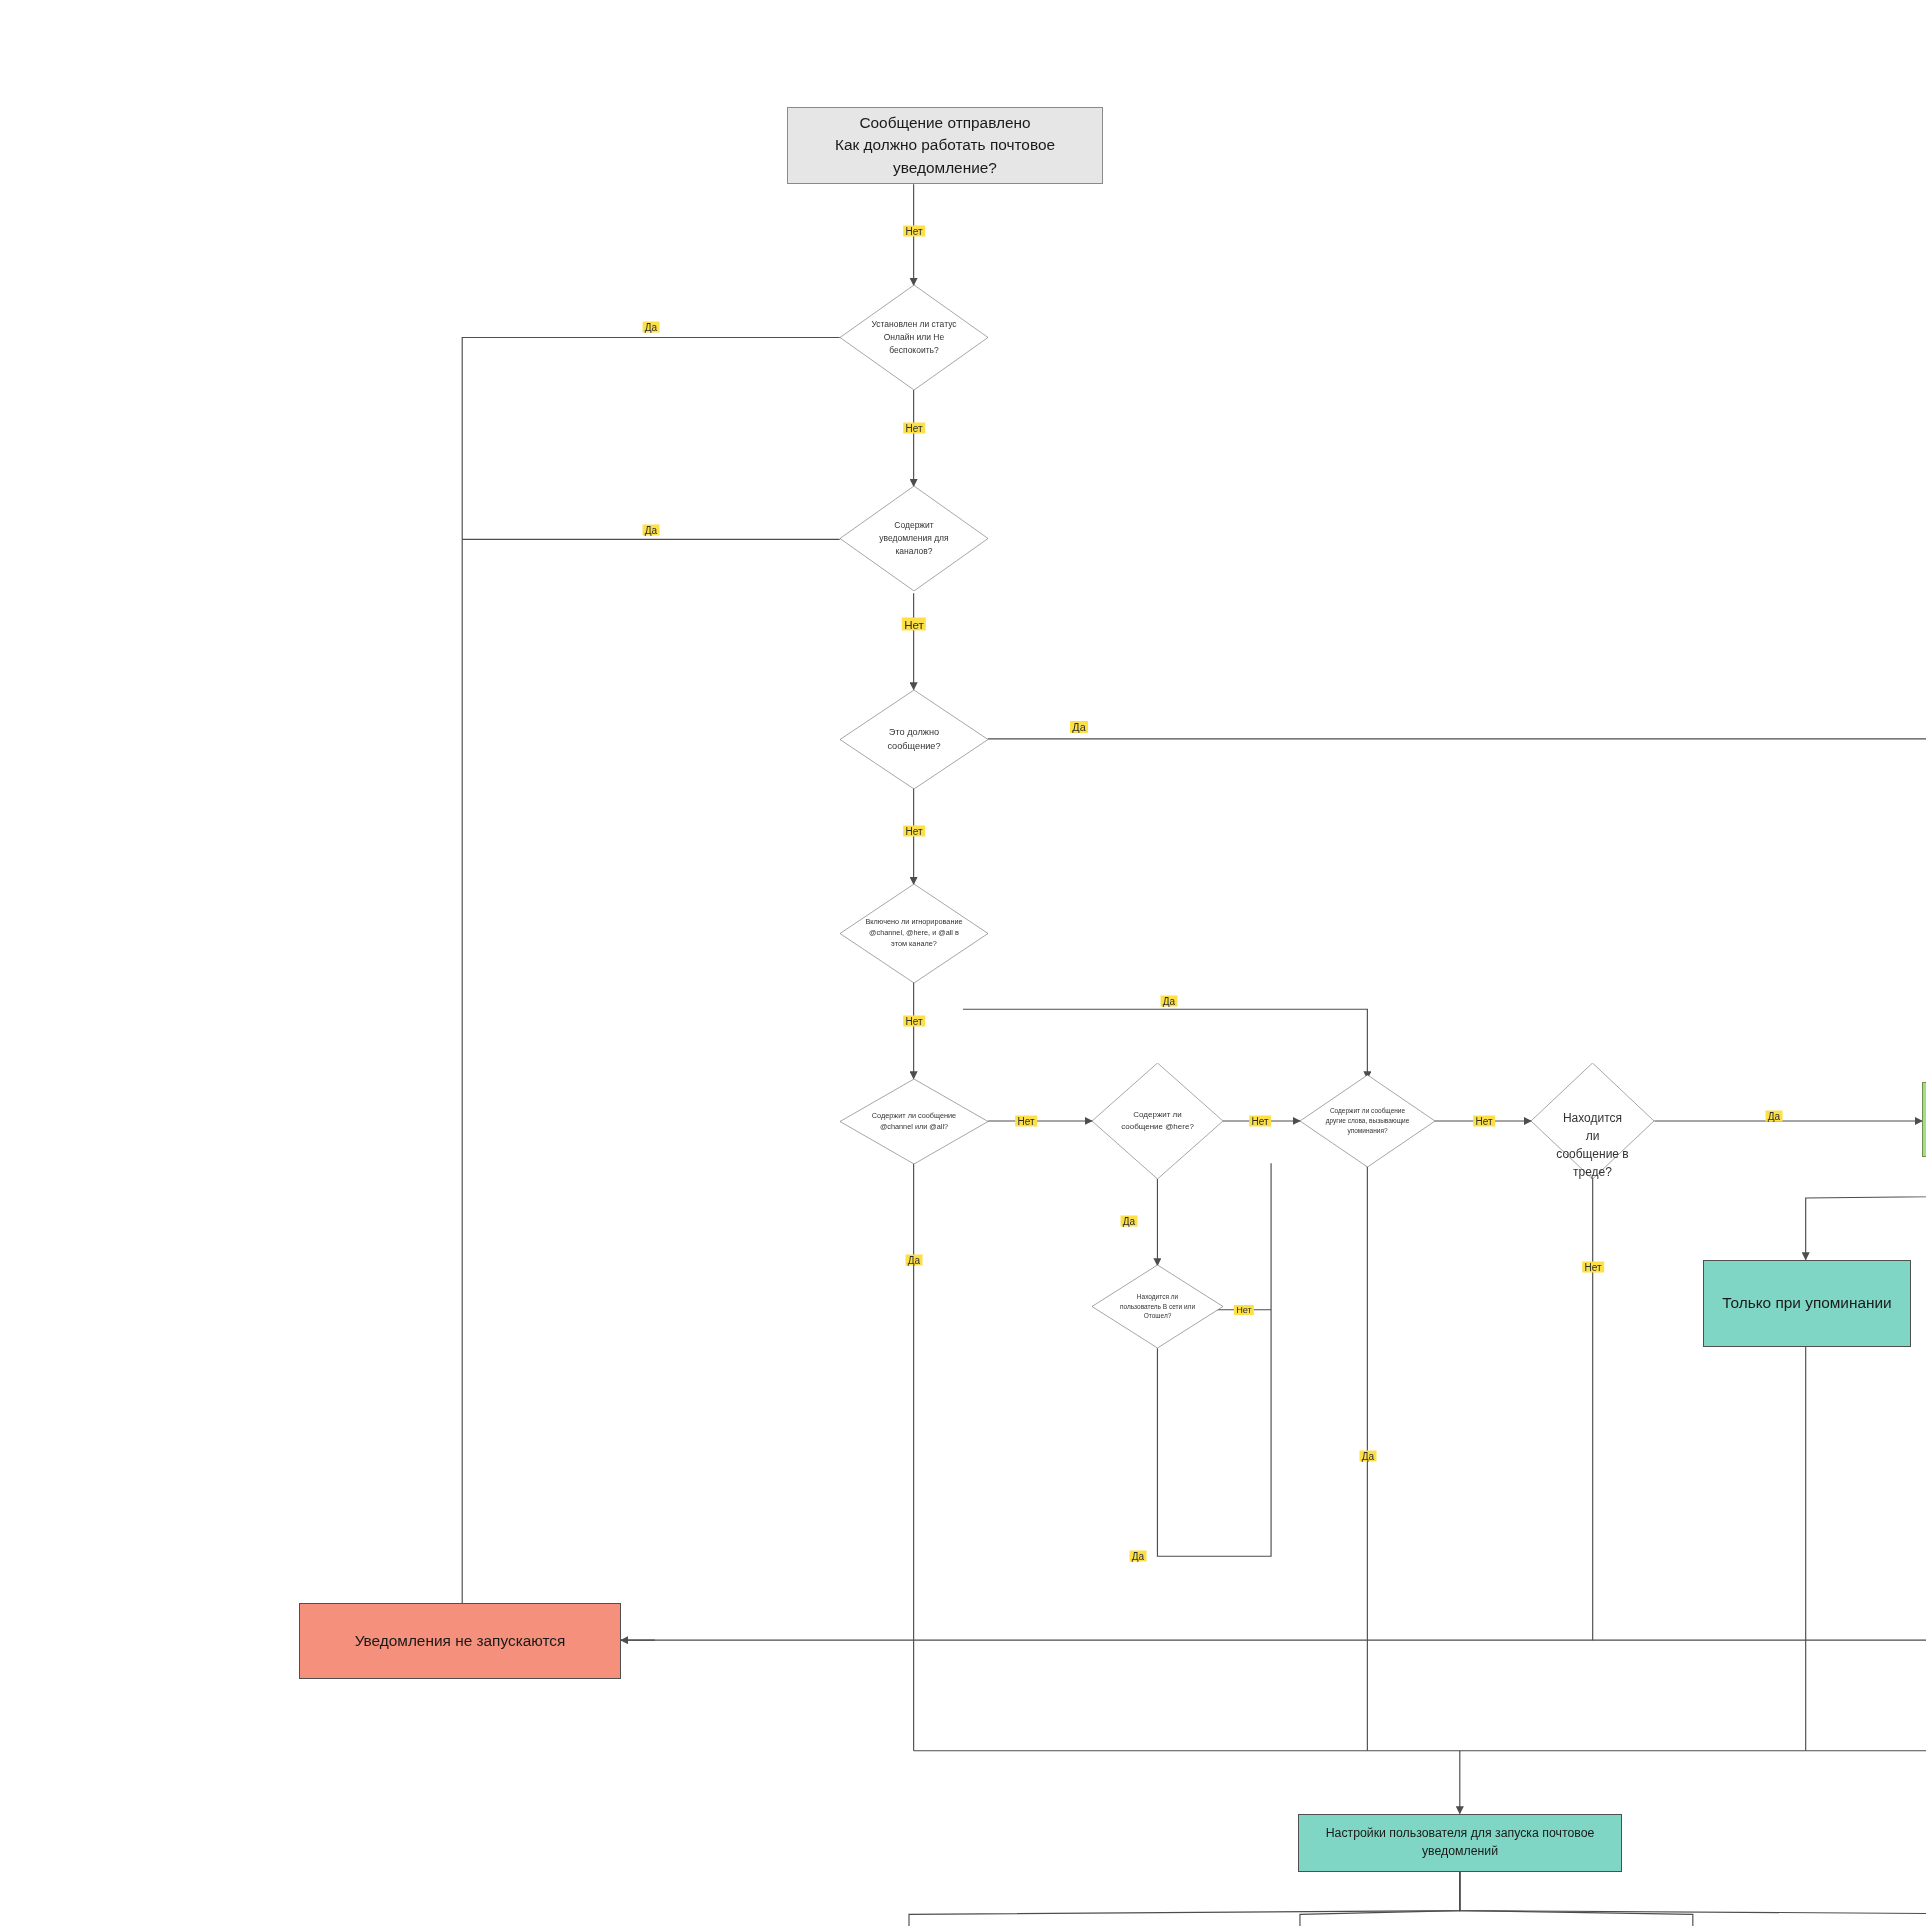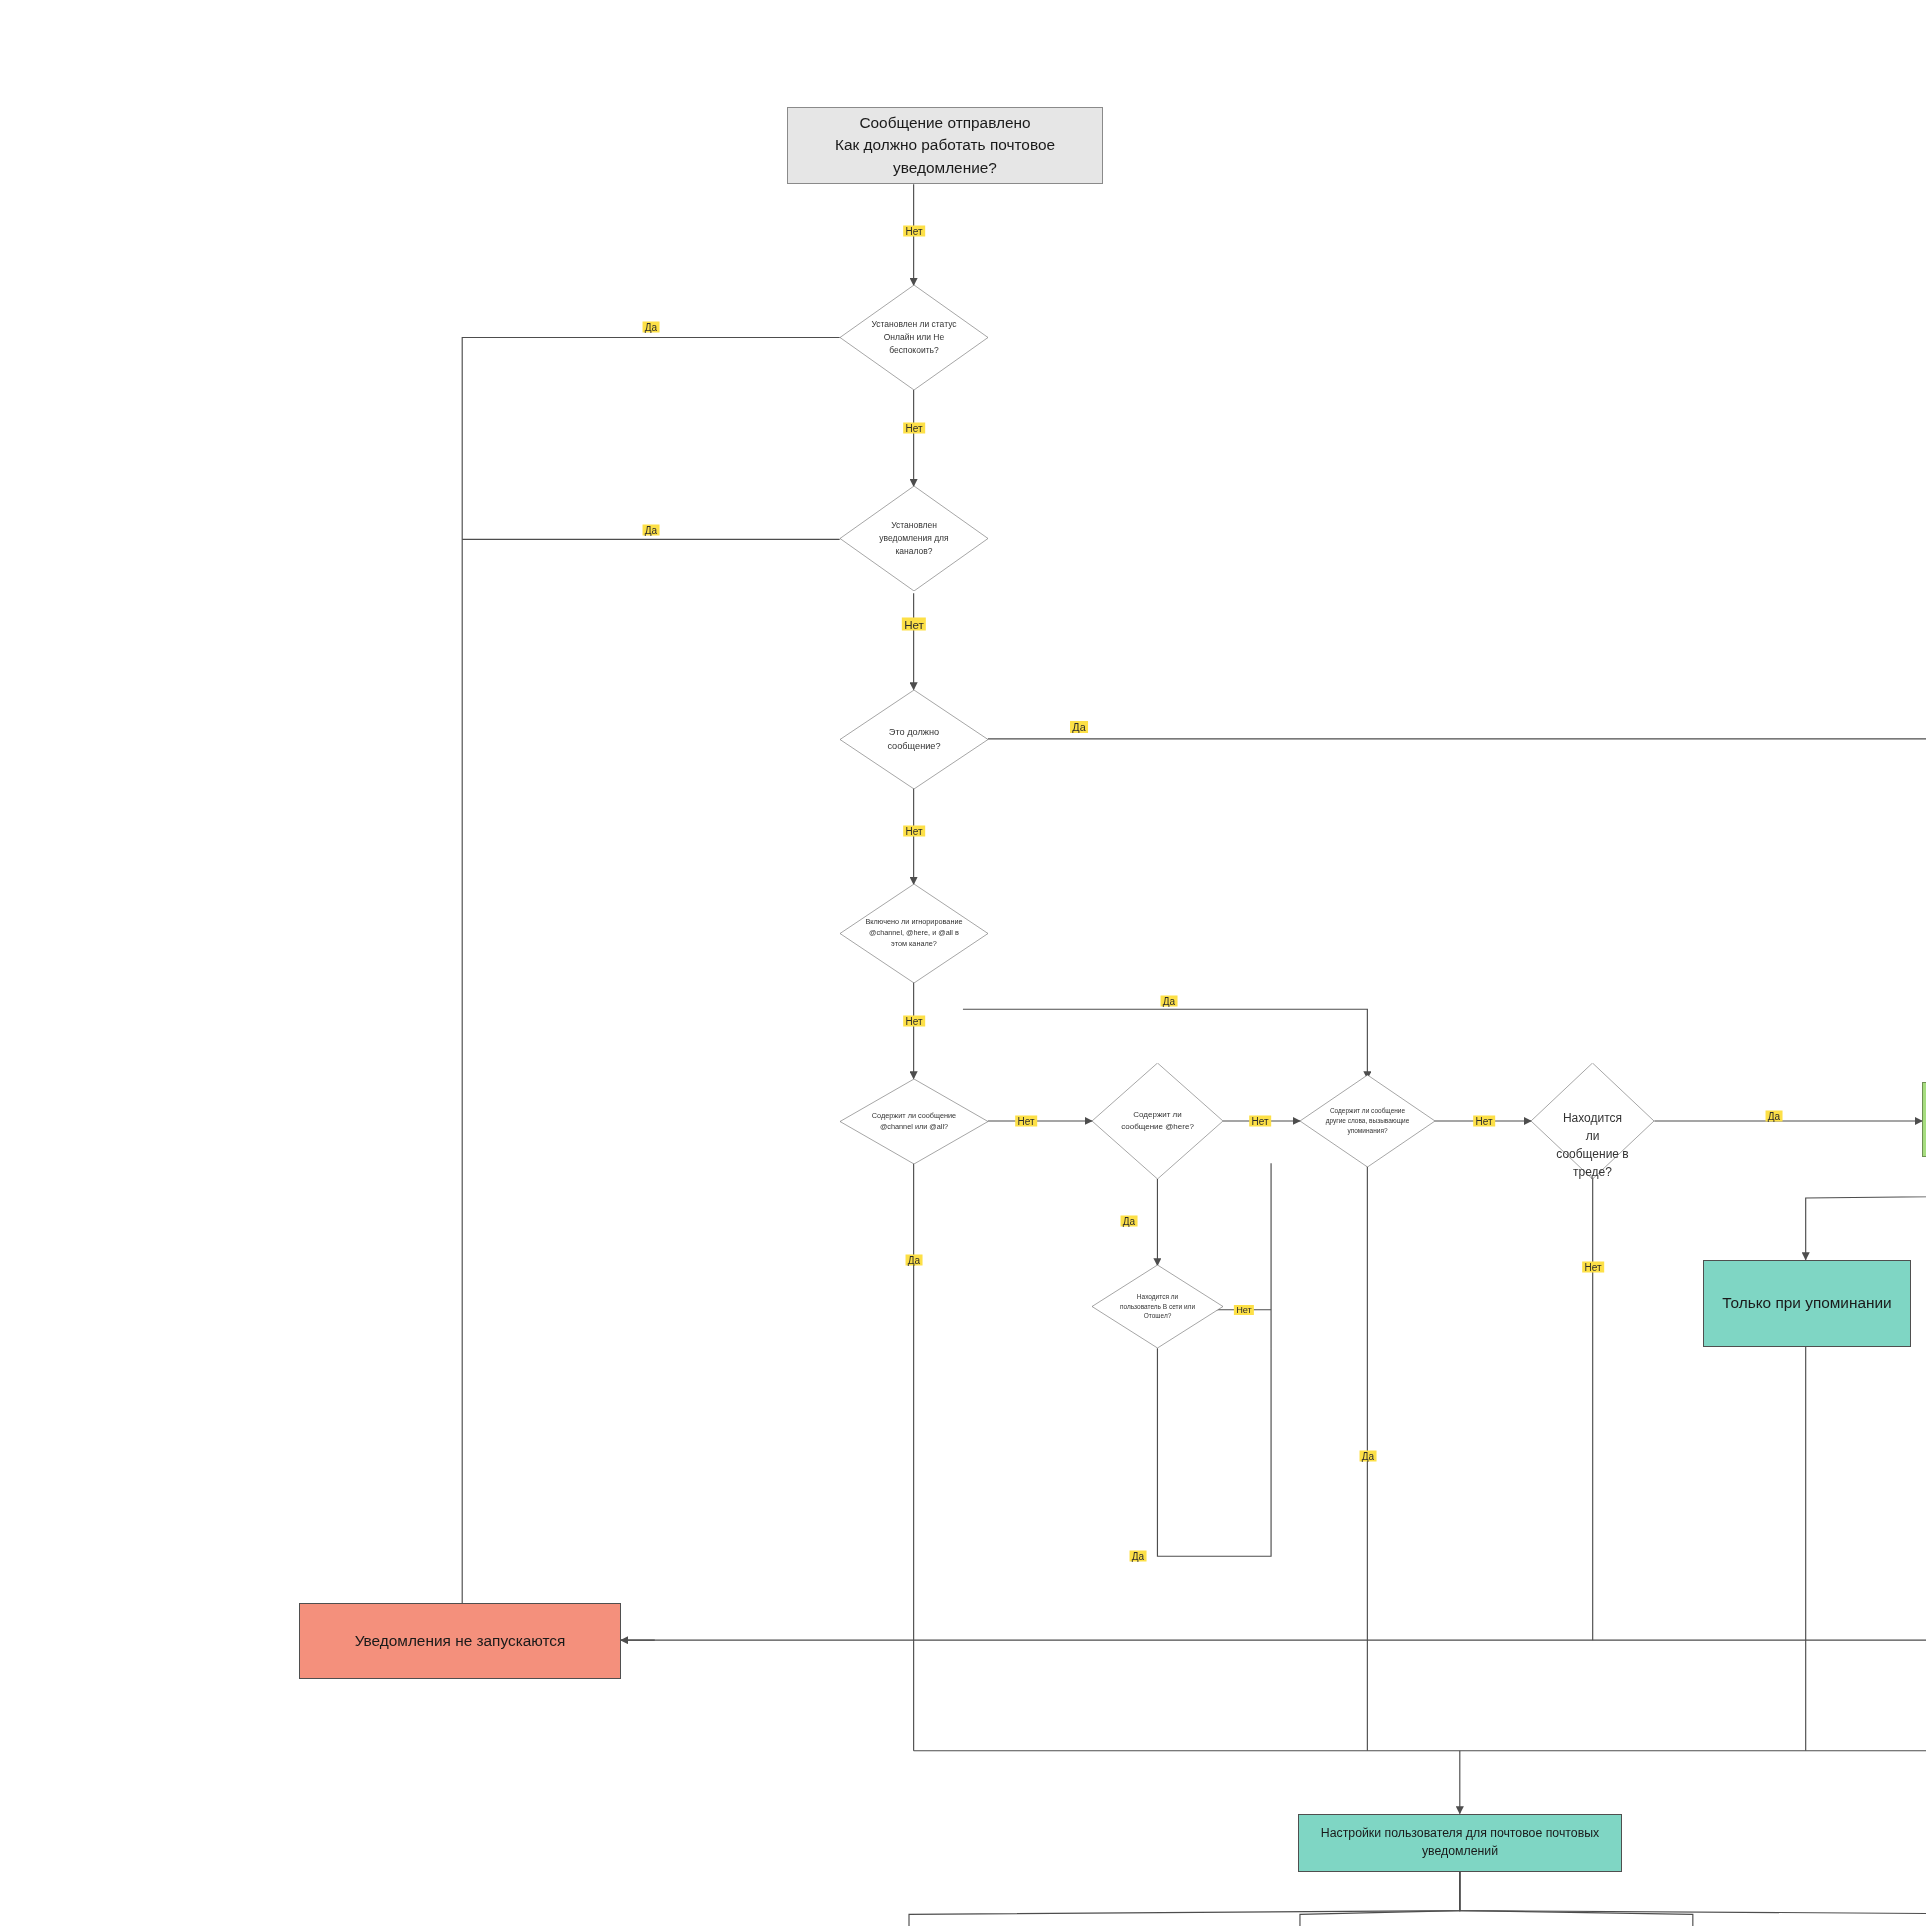--- a/index.html
+++ b/index.html
@@ -193,21 +193,21 @@
     <svg class="dshape" viewBox="0 0 100 100" preserveAspectRatio="none">
       <polygon points="50,0 100,50 50,100 0,50" fill="#ffffff" stroke="#4d4d4d" stroke-width="0.5" vector-effect="non-scaling-stroke"></polygon>
     </svg>
     <div class="dlabel" style="font-size:8.5px; width:60%;">Установлен ли статус Онлайн или Не беспокоить?</div>
   </div>
 
   <div class="diamond" style="left:840px; top:486px; width:148px; height:105px;">
     <svg class="dshape" viewBox="0 0 100 100" preserveAspectRatio="none">
       <polygon points="50,0 100,50 50,100 0,50" fill="#ffffff" stroke="#4d4d4d" stroke-width="0.5" vector-effect="non-scaling-stroke"></polygon>
     </svg>
-    <div class="dlabel" style="font-size:8.5px; width:58%;">Установлен уведомления для каналов?</div>
+    <div class="dlabel" style="font-size:8.5px; width:58%;">Содержит уведомления для каналов?</div>
   </div>
 
   <div class="diamond" style="left:840px; top:690px; width:148px; height:99px;">
     <svg class="dshape" viewBox="0 0 100 100" preserveAspectRatio="none">
       <polygon points="50,0 100,50 50,100 0,50" fill="#ffffff" stroke="#4d4d4d" stroke-width="0.5" vector-effect="non-scaling-stroke"></polygon>
     </svg>
     <div class="dlabel" style="font-size:9.2px; width:62%;">Это должно сообщение?</div>
   </div>
 
   <div class="diamond" style="left:840px; top:884px; width:148px; height:99px;">
@@ -251,21 +251,21 @@
     </svg>
     <div class="dlabel" style="font-size:12px; width:60%;margin-top:48px;">Находится ли сообщение в треде?</div>
   </div>
 
   <div class="node rect green" style="left:1922px; top:1082px; width:324px; height:75px; font-size:16px; padding:0 9.2px;">Настройки уведомлений о тредах (ответах)</div>
 
   <div class="node rect red" style="left:299px; top:1603px; width:322px; height:76px; font-size:15.4px; padding:0 7.7px;">Уведомления не запускаются</div>
 
   <div class="node rect teal" style="left:1703px; top:1260px; width:208px; height:87px; font-size:15.4px; padding:0 7.7px;">Только при упоминании</div>
 
-  <div class="node rect teal" style="left:1298px; top:1814px; width:324px; height:58px; font-size:12.3px; padding:0 6.2px;">Настройки пользователя для почтовое почтовых уведомлений</div>
+  <div class="node rect teal" style="left:1298px; top:1814px; width:324px; height:58px; font-size:12.3px; padding:0 6.2px;">Настройки пользователя для запуска почтовое уведомлений</div>
 
   <div class="edge-label" style="left:914px; top:231px; font-size:10px;">Нет</div>
 
   <div class="edge-label" style="left:651px; top:327px; font-size:10px;">Да</div>
 
   <div class="edge-label" style="left:914px; top:428px; font-size:10px;">Нет</div>
 
   <div class="edge-label" style="left:651px; top:530px; font-size:10px;">Да</div>
 
   <div class="edge-label" style="left:914px; top:624px; font-size:11.6px;">Нет</div>

